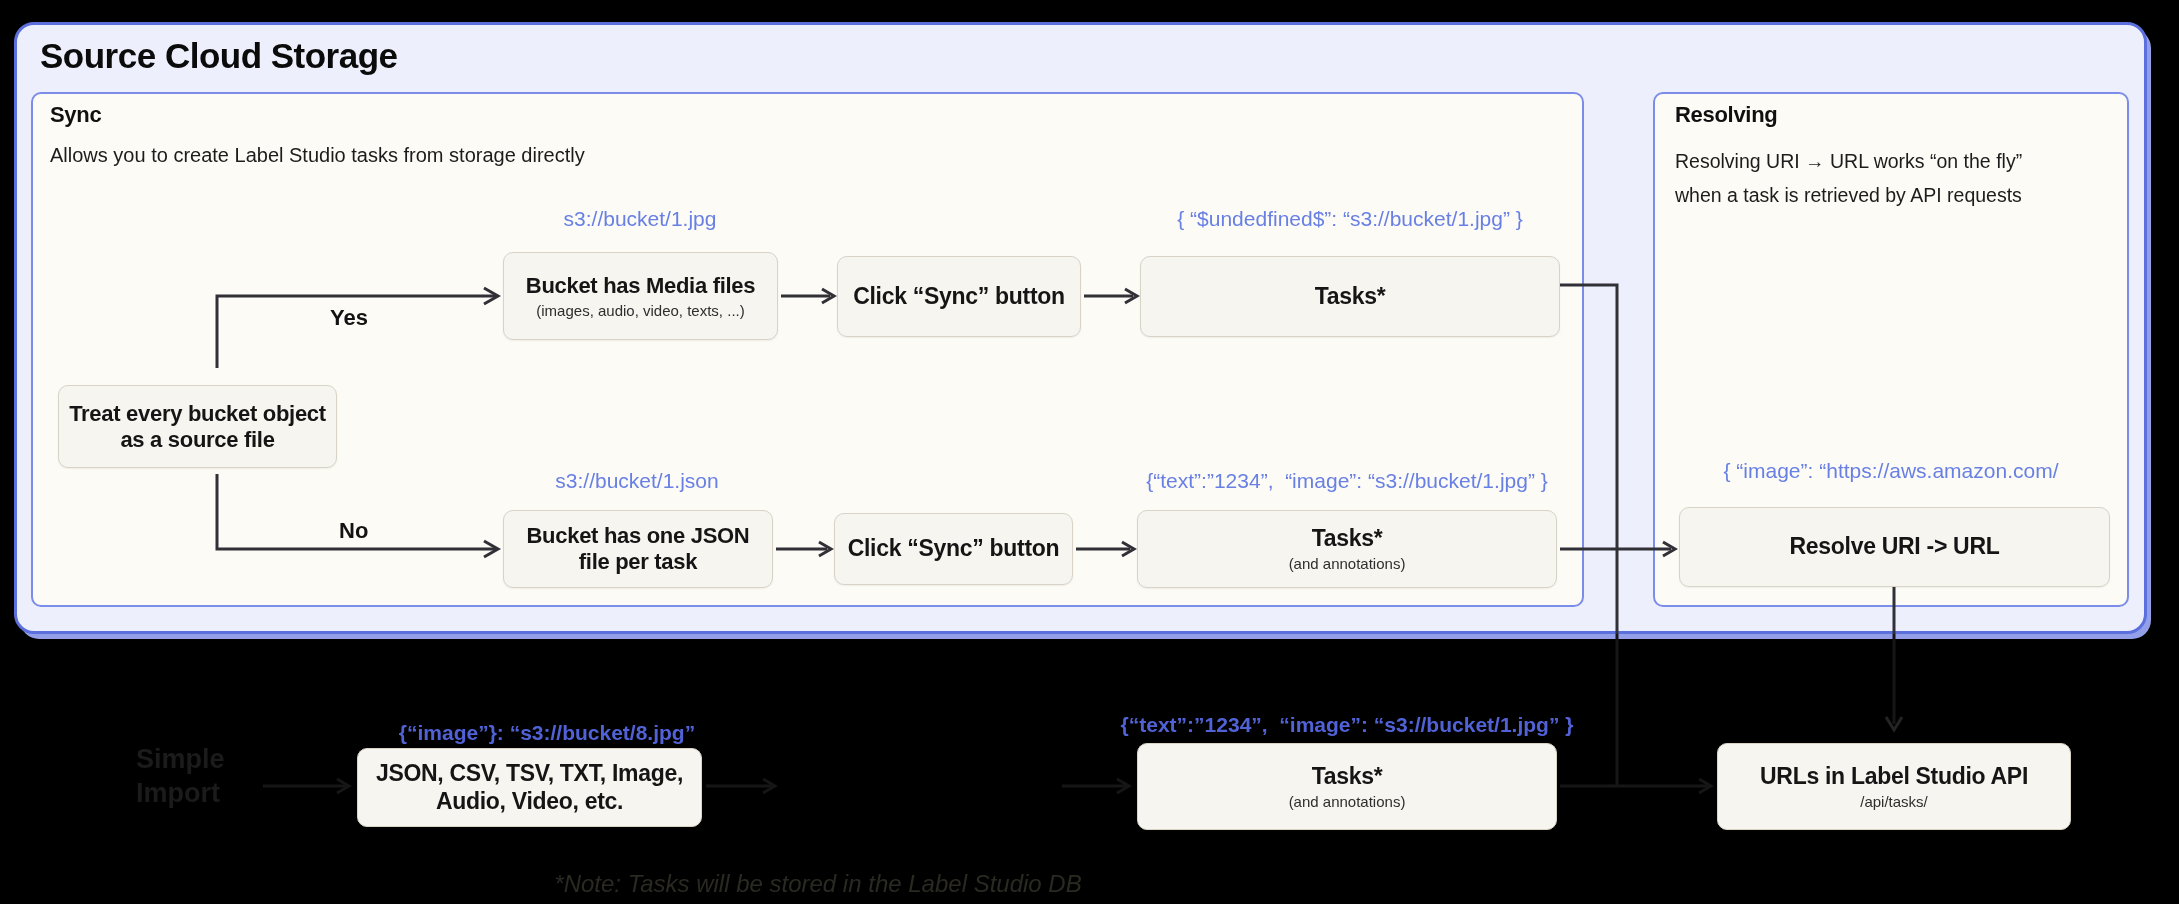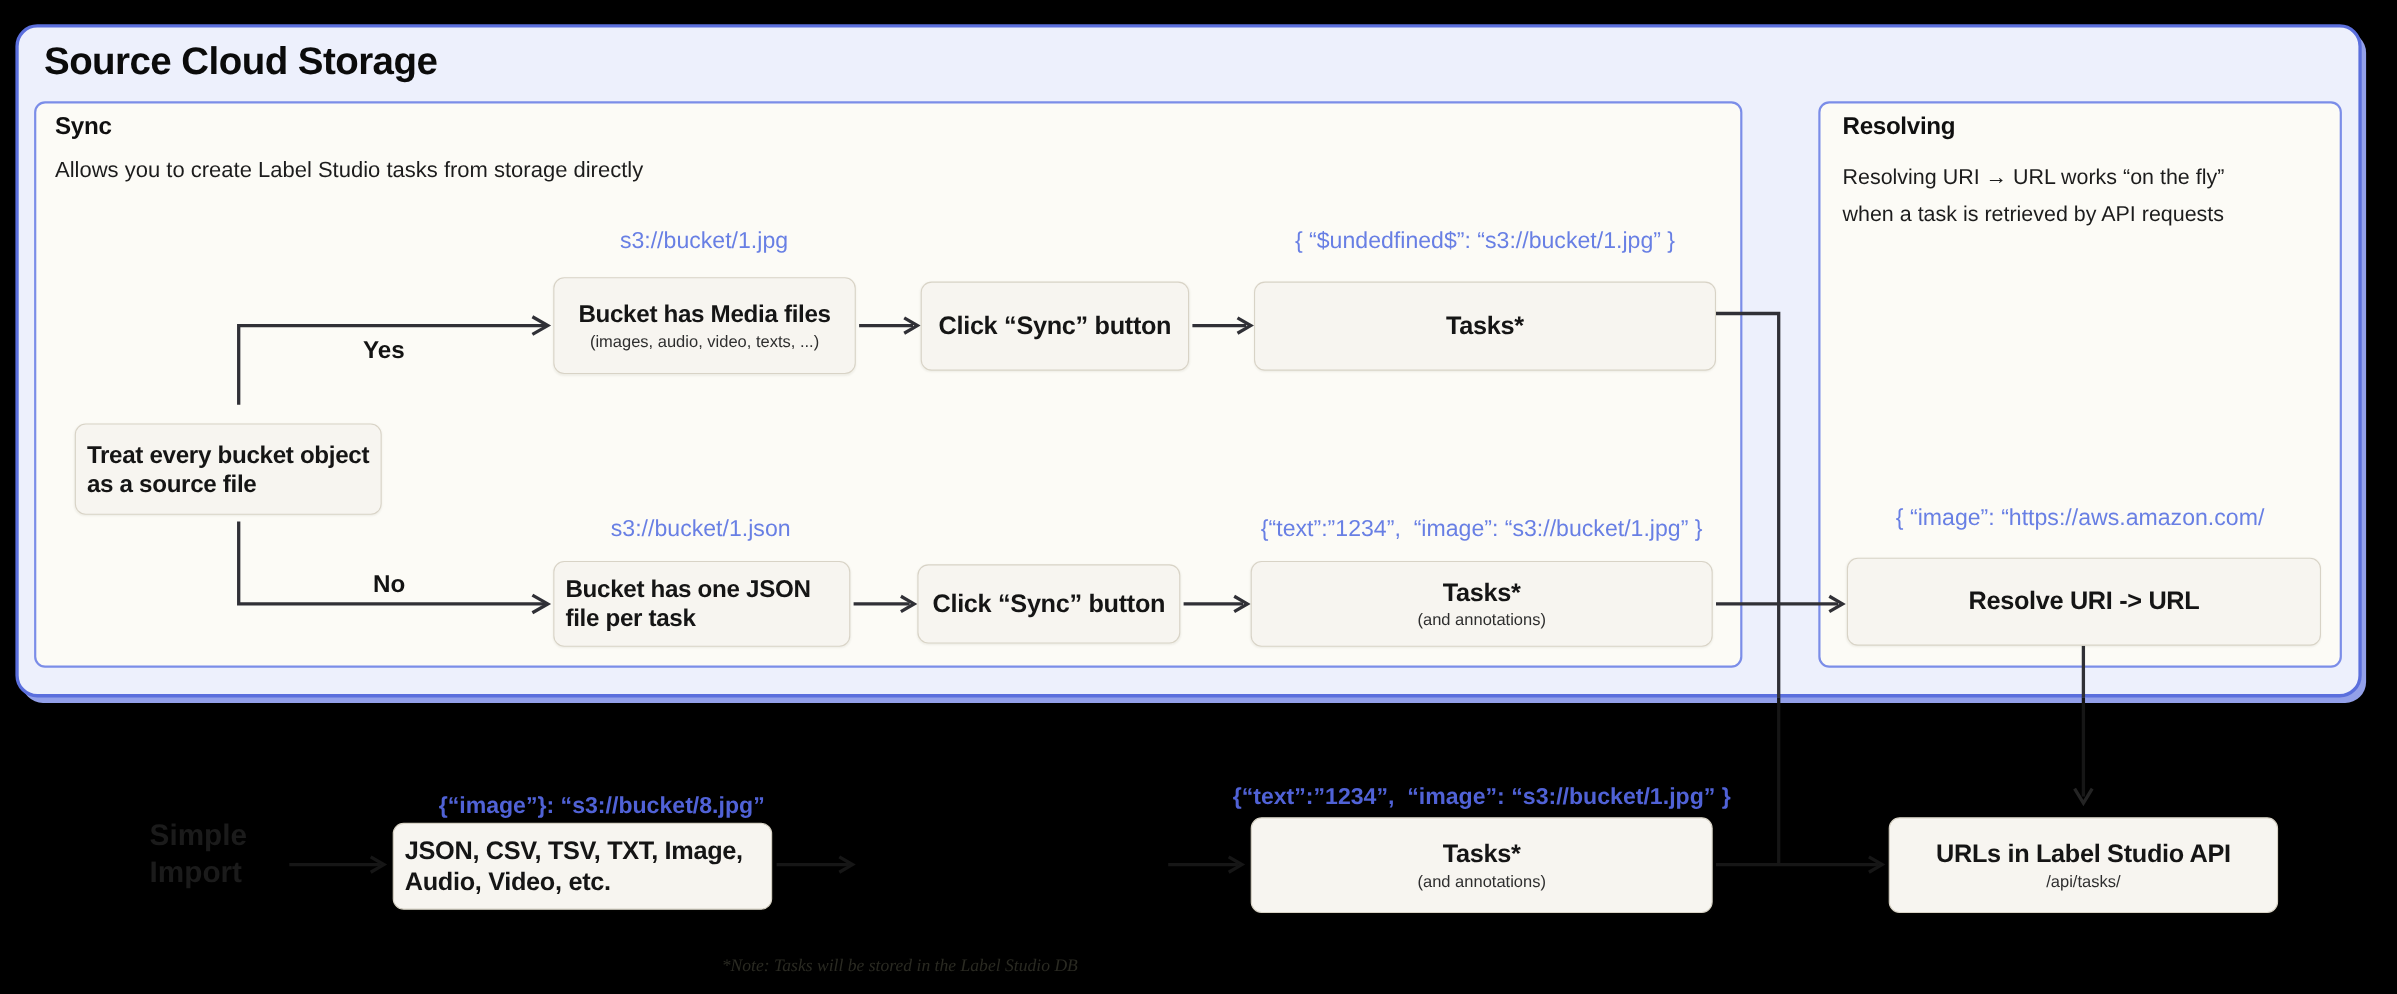--- a/index.html
+++ b/index.html
@@ -20,39 +20,39 @@
     background:#fcfbf6;border:2px solid #7b8de8;border-radius:10px;box-sizing:border-box;
   }
   .panel-title{font-size:22px;font-weight:700;color:#101010;letter-spacing:-0.3px;}
   .panel-sub{font-size:20px;color:#1c1c1c;}
   .res-body{font-size:19.5px;color:#1c1c1c;line-height:34px;}
   .res-body span{display:block;}
   
   .box{
     background:#f7f5f0;border:1.5px solid #d8d3c6;border-radius:10px;box-sizing:border-box;
     display:flex;flex-direction:column;align-items:center;justify-content:center;
-    z-index:4;box-shadow:0 1px 2px rgba(60,50,30,.07);padding:0 10px;
+    text-align:center;z-index:4;box-shadow:0 1px 2px rgba(60,50,30,.07);padding:0 10px;
   }
   .box .t{font-weight:700;font-size:23px;line-height:1.18;color:#151515;letter-spacing:-0.3px;}
   .box .t.sm{font-size:22px;}
   .box .s{font-size:15px;color:#2e2e2e;margin-top:4px;line-height:1.1;}
   
   .blue{
     color:var(--accent-blue,#687fe4);font-size:21px;font-weight:500;white-space:pre;
     transform:translateX(-50%);z-index:4;text-align:center;line-height:33px;
   }
   .blue.dark{color:var(--accent-blue-dark,#5062d6);font-weight:600;}
   .branch-label{font-size:22px;font-weight:700;color:#131313;z-index:4;}
   .hidden-heading{
     left:136px;top:742px;width:150px;font-size:27px;font-weight:700;
     color:#1b1b1b;line-height:34px;z-index:2;
   }
   .note{
-    transform:translateX(-50%);font-size:16px;font-style:italic;color:#2a2a22;
-    white-space:nowrap;z-index:2;font-family:Liberation Serif, serif;
+    transform:translateX(-50%);font-size:24px;font-style:italic;color:#2a2a22;
+    white-space:nowrap;z-index:2;
   }
   #connectors{position:absolute;left:0;top:0;z-index:3;pointer-events:none;}
   #connectors path{fill:none;stroke:#303036;stroke-width:3;}
   #connectors path.dark{stroke:#161616;}
   #connectors path.dim{stroke:#242424;}
 </style>
 </head>
 <body>
 
 <div id="canvas">
@@ -97,21 +97,21 @@
     <path class="dark" d="M763,779 L775,786 L763,793"></path>
     <path class="dark" d="M1062,786 L1126,786"></path>
     <path class="dark" d="M1117,779 L1129,786 L1117,793"></path>
     <path class="dark" d="M1560,786 L1708,786"></path>
     <path class="dark" d="M1699,779 L1711,786 L1699,793"></path>
   </svg>
 
   <div class="abs panel-title" style="left:50px;top:102px;">Sync</div>
   <div class="abs panel-sub" style="left:50px;top:144px;">Allows you to create Label Studio tasks from storage directly</div>
 
-  <div class="abs box" style="left:68px;top:385px;width:279px;height:83px;">
+  <div class="abs box" style="left:58px;top:385px;width:279px;height:83px;">
     <div class="t sm">Treat every bucket object as a source file</div>
   </div>
   <div class="abs branch-label" style="left:330px;top:305px;">Yes</div>
   <div class="abs branch-label" style="left:339px;top:518px;">No</div>
 
   <div class="abs blue" style="left:640px;top:202px;">s3://bucket/1.jpg</div>
   <div class="abs box" style="left:503px;top:252px;width:275px;height:88px;">
     <div class="t sm">Bucket has Media files</div>
     <div class="s">(images, audio, video, texts, ...)</div>
   </div>

